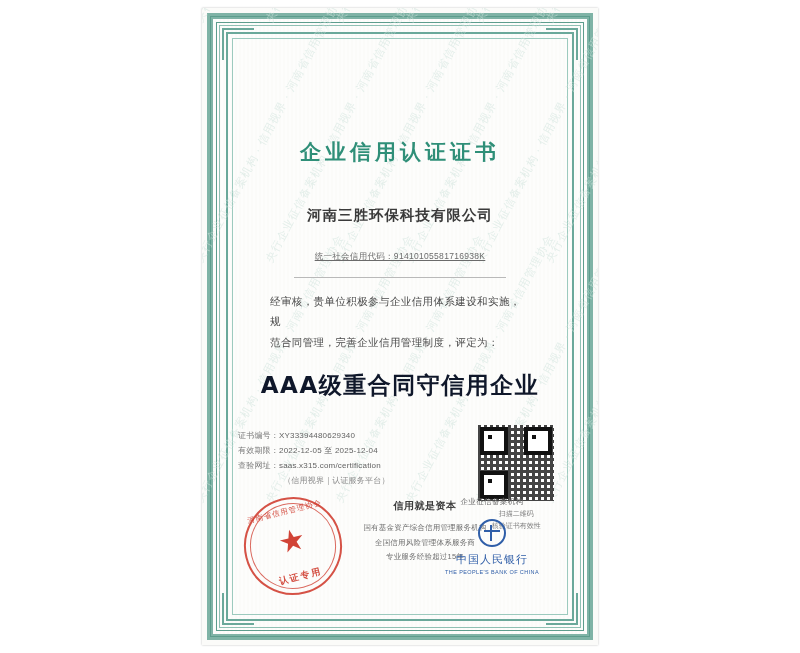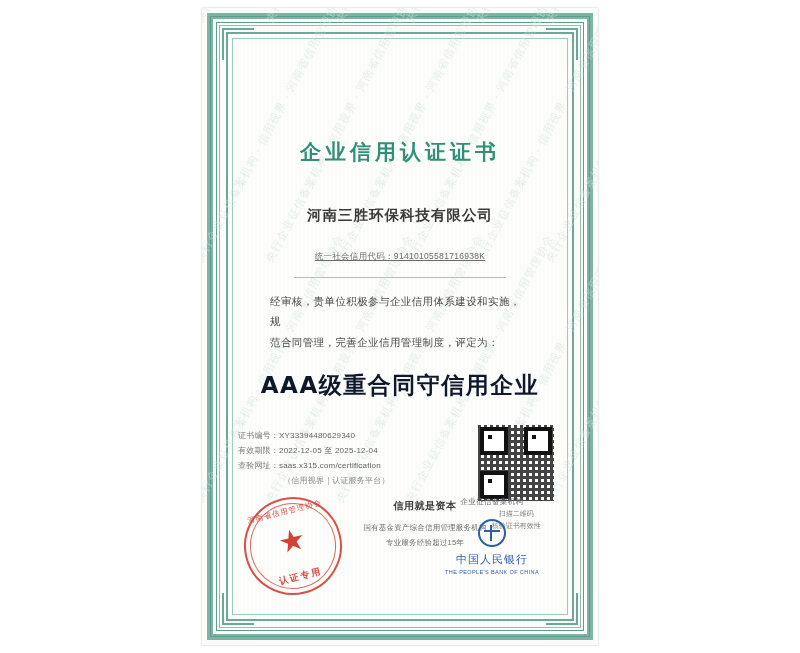--- a/index.html
+++ b/index.html
@@ -430,20 +430,21 @@
           <div class="ring2"></div>
           <div class="arc-top">河南省信用管理协会</div>
           <div class="star">★</div>
           <div class="arc-bottom">认证专用</div>
         </div>
 
         <div class="foot-center">
           <div class="slogan">信用就是资本</div>
           <div class="org">
             <div>国有基金资产综合信用管理服务机构</div>
+            <div>全国信用风险管理体系服务商</div>
             <div>专业服务经验超过15年</div>
           </div>
         </div>
 
         <div class="foot-right">
           <div class="auth-label">企业征信备案机构</div>
           <div class="pbc-logo"></div>
           <div class="pbc-cn">中国人民银行</div>
           <div class="pbc-en">THE PEOPLE'S BANK OF CHINA</div>
         </div>

